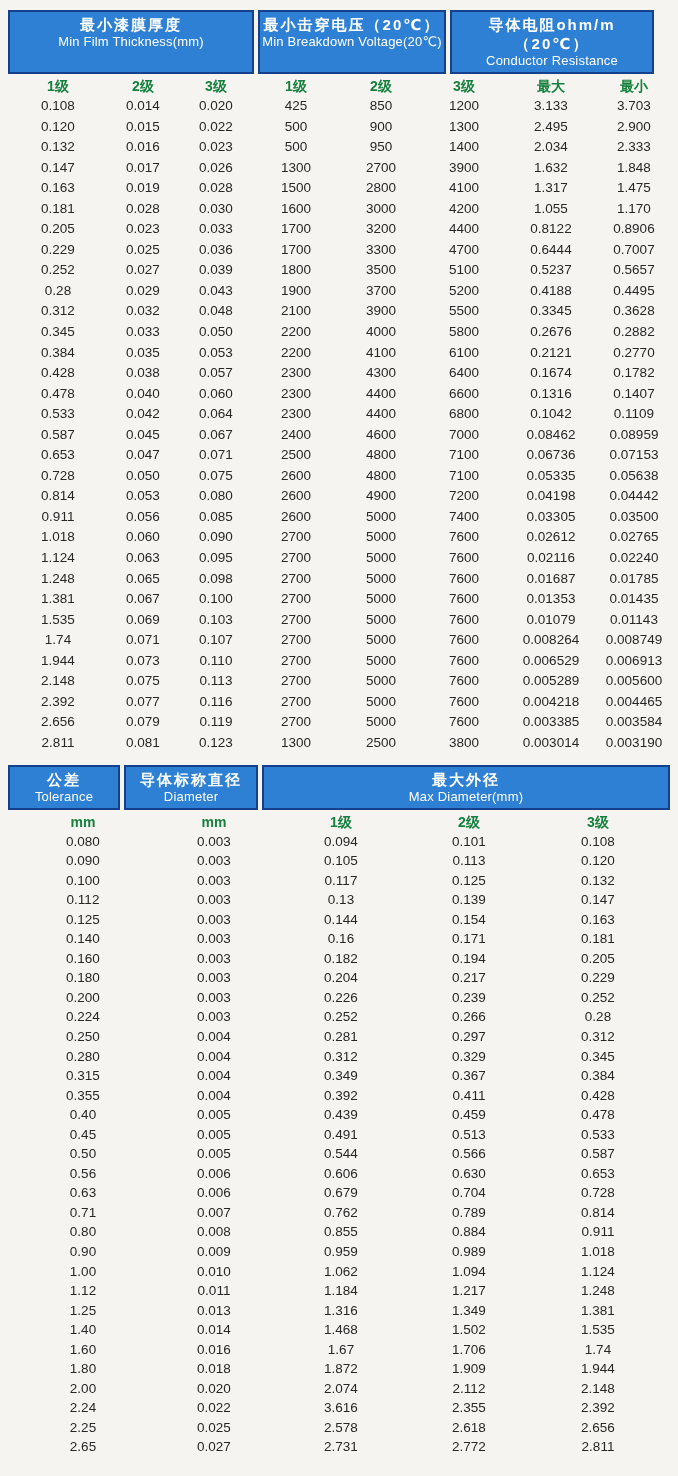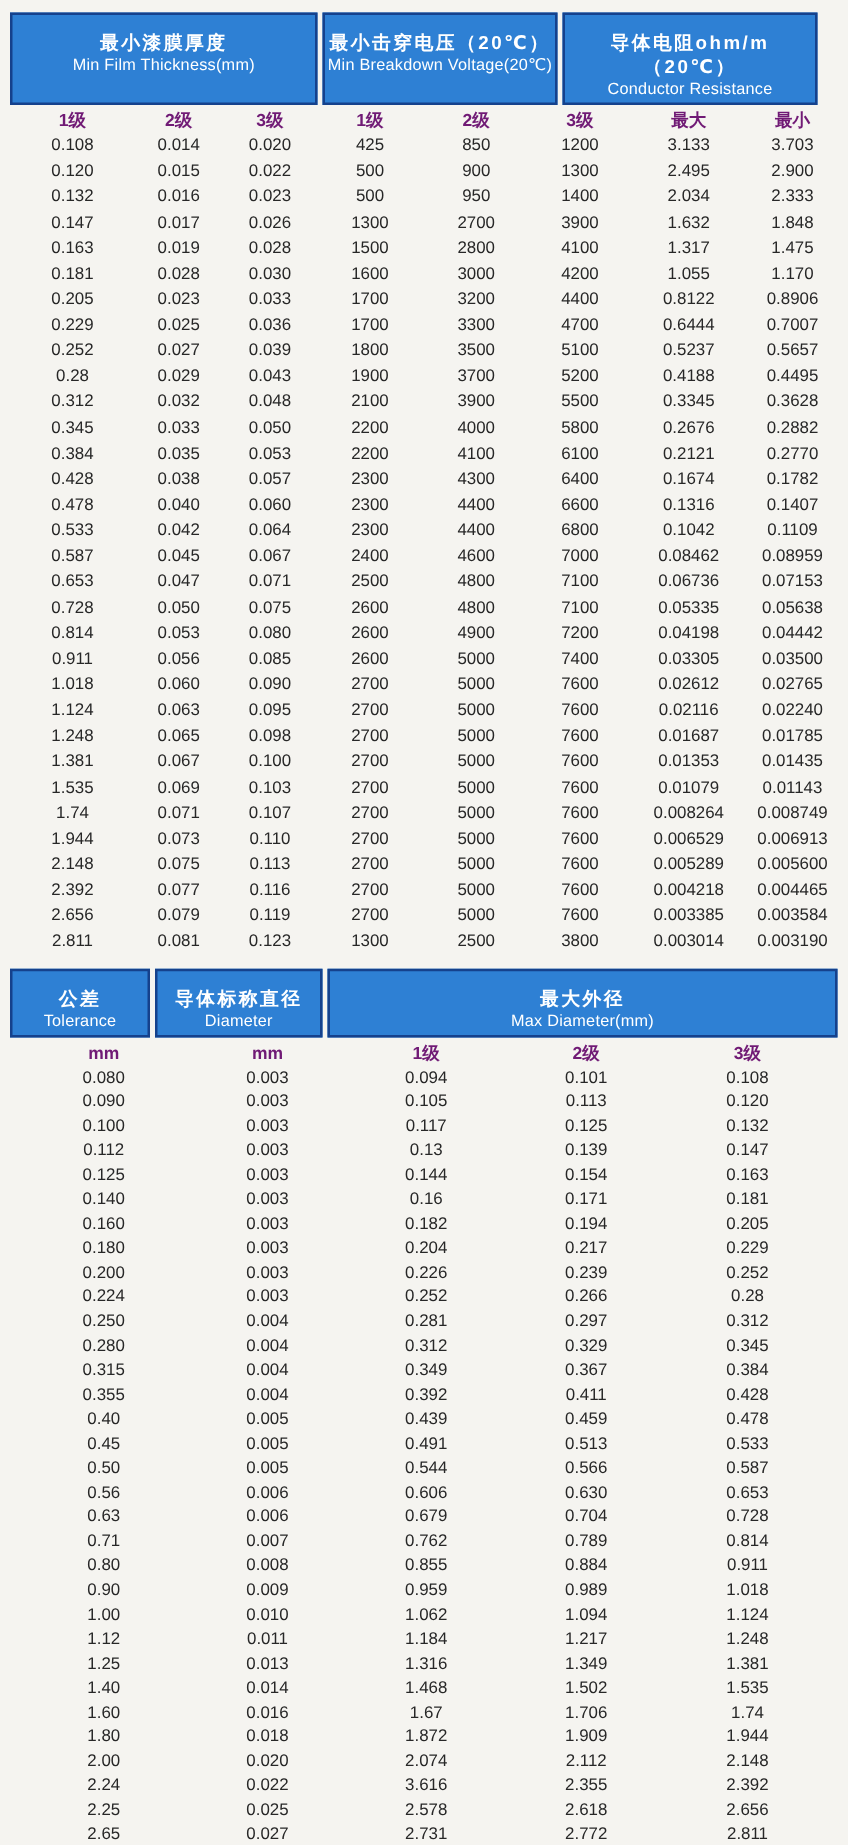--- a/index.html
+++ b/index.html
@@ -11,31 +11,31 @@
     -webkit-font-smoothing: antialiased;
   }
   .page { width:678px; height:1476px; padding:10px 8px 0 8px; overflow:hidden; }
 
   
   .thead { display:flex; gap:4px; }
   .hgroup {
     background: var(--header-bg, #2e80d4);
     border: 2px solid var(--header-border, #15418c);
     color: var(--header-text, #ffffff);
-    text-align:center; padding:13px 0 4px;
+    text-align:center; padding:3px 0 4px;
   }
   .hgroup .zh { font-size:15px; font-weight:bold; letter-spacing:2px; line-height:19px; }
   .hgroup .en { font-size:13px; font-weight:normal; line-height:15px; letter-spacing:0.2px; }
   .w1a{width:246px;} .w1b{width:188px;} .w1c{width:204px;}
   .w2a{width:134px;} .w2b{width:112px;} .w2c{flex:1;}
 
   
   .g8 { display:grid; grid-template-columns:100px 70px 76px 84px 86px 80px 94px 72px; }
   .g5 { display:grid; grid-template-columns:150px 112px 142px 114px 144px; }
-  .subhead { font-weight:bold; font-size:14px; color:#701a75; padding:3px 0 1px; }
+  .subhead { font-weight:bold; font-size:14px; color:#15803d; padding:3px 0 1px; }
   .subhead .cell { text-align:center; line-height:18px; }
 
   .tbody .trow .cell { text-align:center; font-size:13.5px; }
   #t1-body .trow { height:20.55px; line-height:20.55px; }
   #t2-body .trow { height:19.55px; line-height:19.55px; }
 
   .tbl2 { margin-top:11px; }
 </style>
 </head>
 <body>

